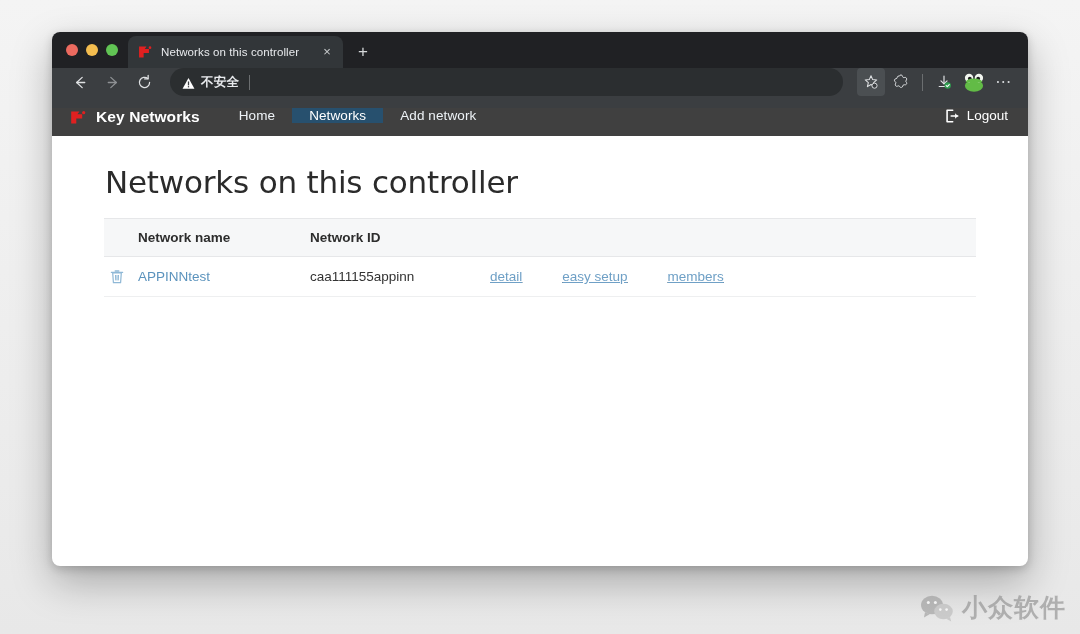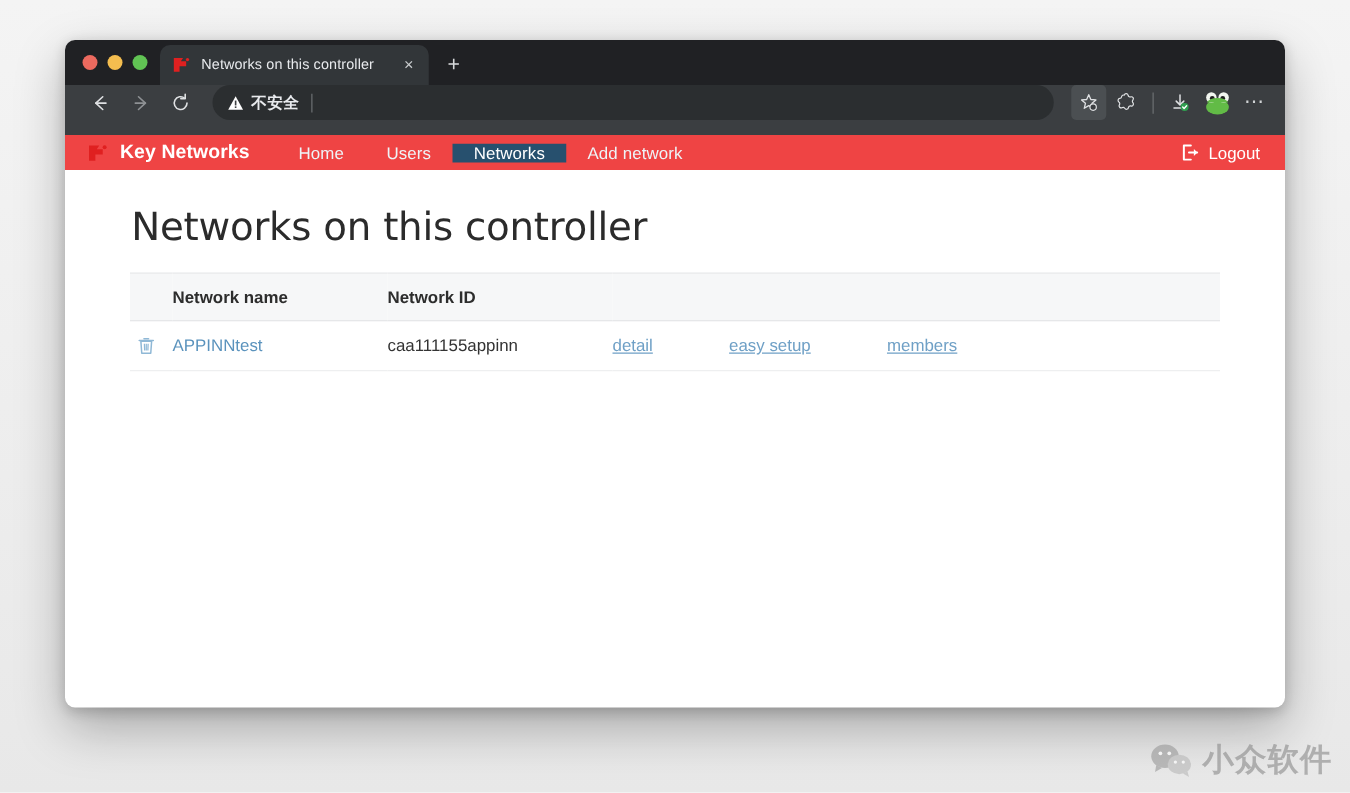--- a/index.html
+++ b/index.html
@@ -133,23 +133,23 @@
     border-radius: 4px;
   }
   .ticon.active-bg { background: #4b4f52; }
   .tool-sep { width:1px; height:17px; background:#6b6e70; margin:0 5px; }
   .avatar-frog { width: 22px; height: 20px; }
   .dots3 { color:#d0d3d5; font-size: 16px; letter-spacing: 1.5px; line-height: 10px; }
 
   
   .site-nav {
     height: 28px;
-    background: #ef4444;
+    background: #404040;
     display: flex;
-    align-items: center;
+    align-items: flex-start;
   }
   .brand {
     display:flex; align-items:center; gap: 9px;
     padding: 0 22px 0 18px;
     color: #ffffff; font-size: 15.5px; font-weight: 700;
     letter-spacing: .1px;
   }
   .brand-logo { width: 17px; height: 15px; }
   .nav-item {
     display: flex; align-items: center;
@@ -201,21 +201,21 @@
     border-bottom: 1px solid #eeeff0;
     padding: 12px 8px 12px 0;
     font-size: 13.5px;
     color: #333333;
     vertical-align: middle;
   }
   table.net-table tbody td.col-icon { padding-left: 6px; }
   .trash-icon { width: 14px; height: 15px; display:block; }
   .link { color: #6fa0c6; text-decoration: none; margin-top: 39px; }
   .link.name { color: #5b93bd; }
-  .actions { display: flex; gap: 61px; }
+  .actions { display: flex; gap: 40px; text-decoration: underline; }
   .actions a { color: #6fa0c6; font-size: 13.5px; }
 
   
   .watermark {
     position: absolute;
     right: 14px; bottom: 10px;
     display: flex; align-items: center; gap: 8px;
     opacity: .62;
   }
   .wm-logo { width: 34px; height: 30px; }
@@ -336,21 +336,20 @@
         <span class="brand-logo">
           <svg viewBox="0 0 17 15" width="17" height="15">
             <path d="M1.2 1.4 L9.4 1.4 L7.4 4.3 L12.2 4.3 L12.2 8.6 L6.3 8.6 L6.3 13.5 L1.2 13.5 Z" fill="#e02020"></path>
             <circle cx="13.7" cy="2.7" r="1.6" fill="#e02020"></circle>
           </svg>
         </span>
         <span>Key Networks</span>
       </div>
 
       <div class="nav-item">Home</div>
-      <div class="nav-item">Users</div>
       <div class="nav-item active">Networks</div>
       <div class="nav-item">Add network</div>
 
       <div class="nav-spacer"></div>
 
       <div class="logout">
         <span class="logout-icon">
           <svg viewBox="0 0 16 15" width="15" height="14">
             <path d="M8.2 1.4 L2.2 1.4 L2.2 13.6 L8.2 13.6" fill="none" stroke="#ffffff" stroke-width="1.7" stroke-linecap="round" stroke-linejoin="round"></path>
             <path d="M6.6 7.5 L13.6 7.5" stroke="#ffffff" stroke-width="1.7" stroke-linecap="round"></path>

